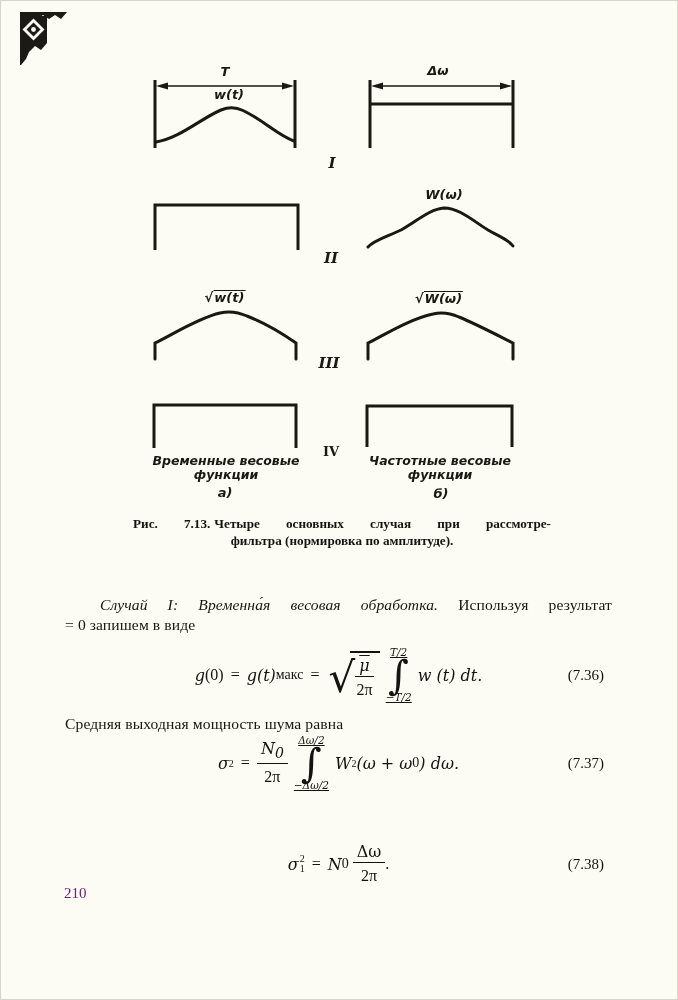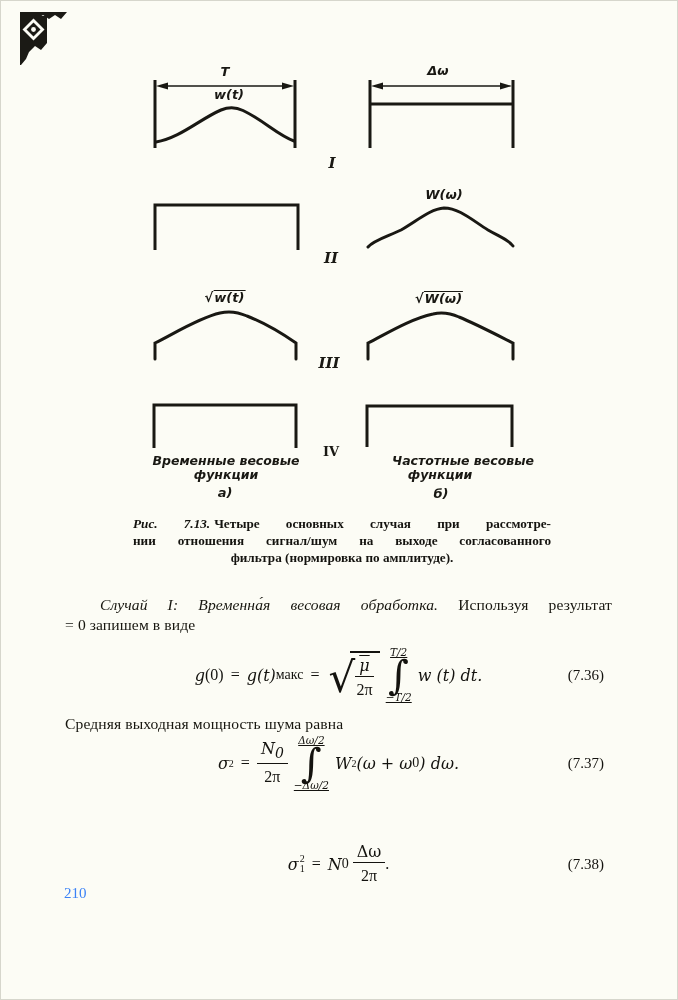--- a/index.html
+++ b/index.html
@@ -27,21 +27,21 @@
   .sq-arg{display:inline-block; border-top:1.5px solid #191813; padding:0 1px;}
   .figcap{font-size:12.5px; line-height:13px;}
   
   .caption{
     position:absolute; left:133px; top:516px; width:418px;
     font-weight:700; font-size:13.2px; line-height:16.9px; color:#14130f;
   }
   .caption .l1{text-align:justify; text-align-last:justify;}
   .caption .l2{text-align:justify; text-align-last:justify;}
   .caption .l3{text-align:center;}
-  .caption .lead{font-style:italic; margin-right:4px; font-weight:700;}
+  .caption .lead{margin-right:4px; font-weight:700;}
   
   .para{
     position:absolute; left:65px; width:547px;
     font-size:15.6px; line-height:19.6px; letter-spacing:0.1px; color:#17160f;margin-top:8px;
   }
   .jline{text-align:justify; text-align-last:justify;}
   .ital{font-style:italic;}
   
   .eq{
     position:absolute; left:65px; width:547px;
@@ -56,21 +56,21 @@
   .frac{display:inline-flex; flex-direction:column; align-items:center; vertical-align:middle; line-height:1.1;}
   .frac .ftop{display:block; border-bottom:1.6px solid #14130f; padding:0 4px 1px 4px; font-style:italic; font-family:"DejaVu Serif", serif;}
   .frac .fbot{display:block; padding-top:4px;}
   .ovl{text-decoration:overline;}
   .sqrt-sign{font-size:42px; font-weight:400; line-height:0; margin:0 -5px 0 2px; transform:translateY(3px); font-family:"DejaVu Serif", serif;}
   .radicand{display:inline-flex; align-items:center; border-top:2px solid #14130f; padding:4px 6px 0 5px;}
   .integral{display:inline-flex; flex-direction:column; align-items:center; margin:0 6px; line-height:1;}
   .integral .lim{font-size:10.5px; font-style:italic; font-family:"DejaVu Serif", serif; line-height:11px;text-decoration:underline;}
   .integral .int-glyph{font-size:40px; line-height:34px; font-family:"DejaVu Serif", serif;}
   .stack{display:inline-flex; flex-direction:column; align-items:flex-start; font-size:10px; line-height:10px; vertical-align:-6px; margin-left:1px;}
-  .pagenum{position:absolute; left:64px; top:885px; font-size:15px; color:#3b82f6;}
+  .pagenum{position:absolute; left:64px; top:885px; font-size:15px; color:#701a75;}
 </style>
 </head>
 <body>
 
 <div class="page">
 
   <svg class="abs" style="left:10px;top:6px;" width="62" height="62" viewBox="0 0 62 62">
     <g fill="#1b1a15">
       <polygon points="10,6 57,6 51,13 45,9 39,13 33,9 27,13 10,13"></polygon>
       <rect x="10" y="10" width="27" height="27"></rect>
@@ -136,27 +136,26 @@
   </div>
   <div class="figlabel cx" style="left:439px;top:291px;">
     <span>√</span><span class="sq-arg">W(ω)</span>
   </div>
   <div class="numeral cx" style="left:329px;top:356px;">III</div>
 
   <div class="numeral cx" style="left:331px;top:444px;font-style:normal;font-size:13px;">IV</div>
   <div class="figlabel figcap cx" style="left:226px;top:454px;">Временные весовые</div>
   <div class="figlabel figcap cx" style="left:226px;top:468px;">функции</div>
   <div class="figlabel cx" style="left:225px;top:486px;">а)</div>
-  <div class="figlabel figcap cx" style="left:440px;top:454px;margin-left:23px;">Частотные весовые</div>
+  <div class="figlabel figcap cx" style="left:440px;top:454px;">Частотные весовые</div>
   <div class="figlabel figcap cx" style="left:440px;top:468px;">функции</div>
   <div class="figlabel cx" style="left:441px;top:487px;">б)</div>
 
   <div class="caption">
     <div class="l1"><span class="lead">Рис. 7.13.</span><span>Четыре основных случая при рассмотре-</span></div>
-    <div class="l2">нии отношения сигнал/шум на выходе согласованного</div>
     <div class="l3">фильтра (нормировка по амплитуде).</div>
   </div>
 
   <div class="para" style="top:587px;">
     <div class="jline" style="padding-left:35px;"><span class="ital">Случай I: Временна́я весовая обработка.</span><span> Используя результат</span></div>
     <div>= 0 запишем в виде</div>
   </div>
 
   <div class="eq" style="top:645px;height:60px;">
     <span class="var">g</span>

